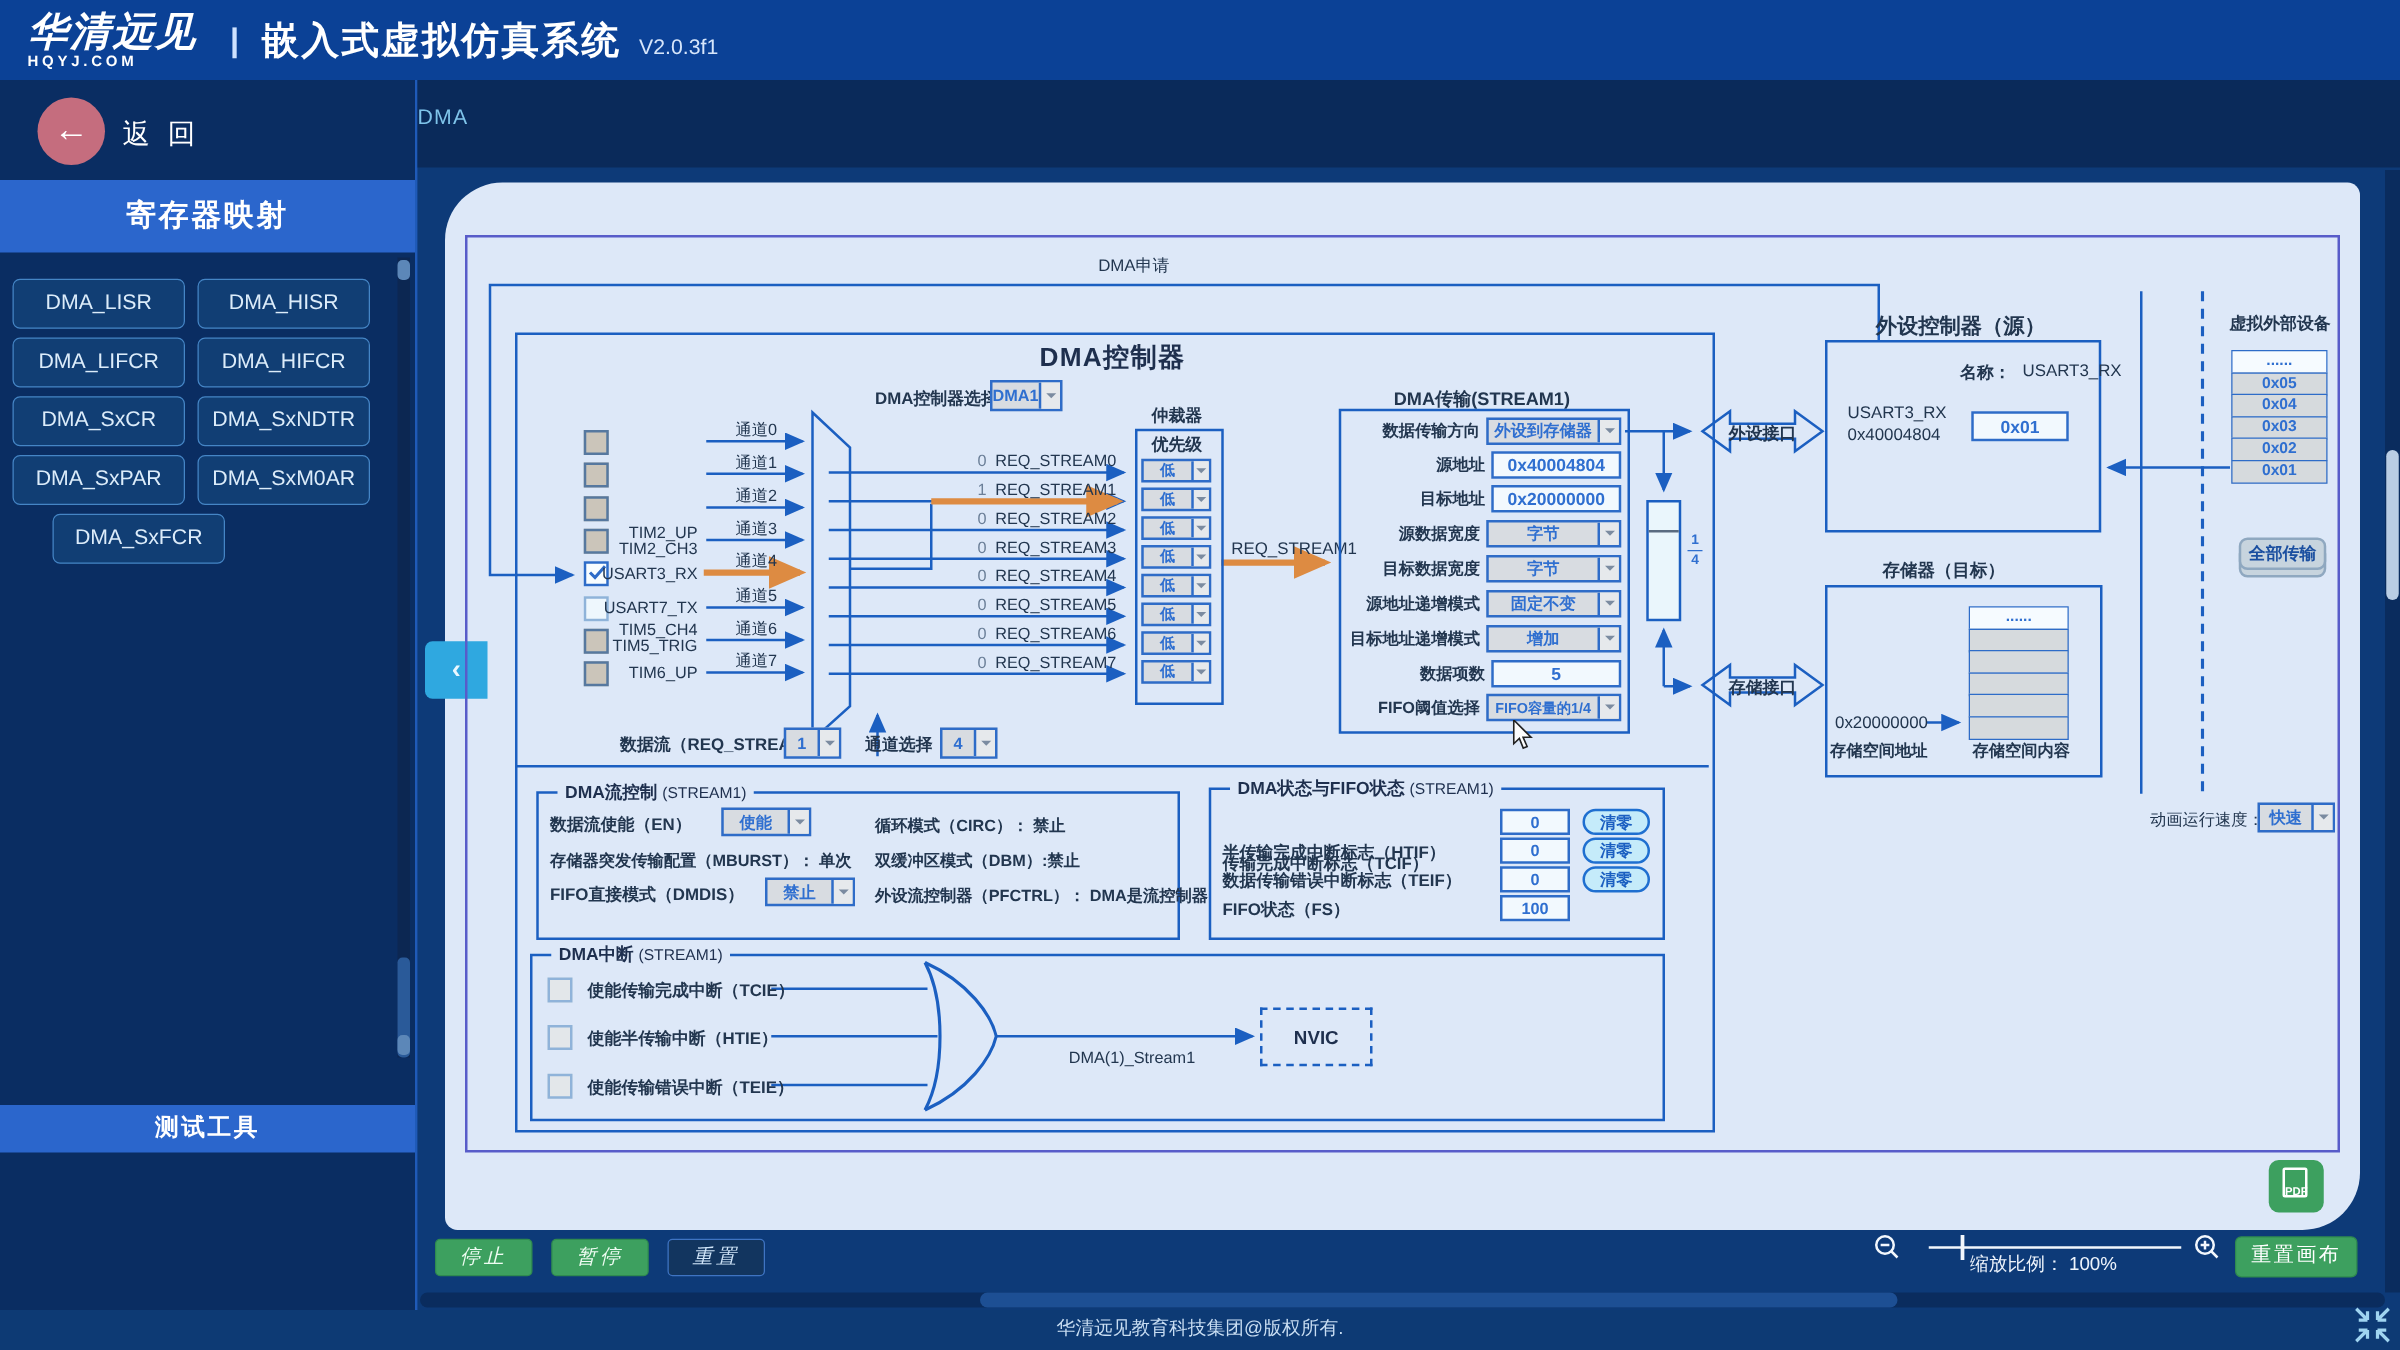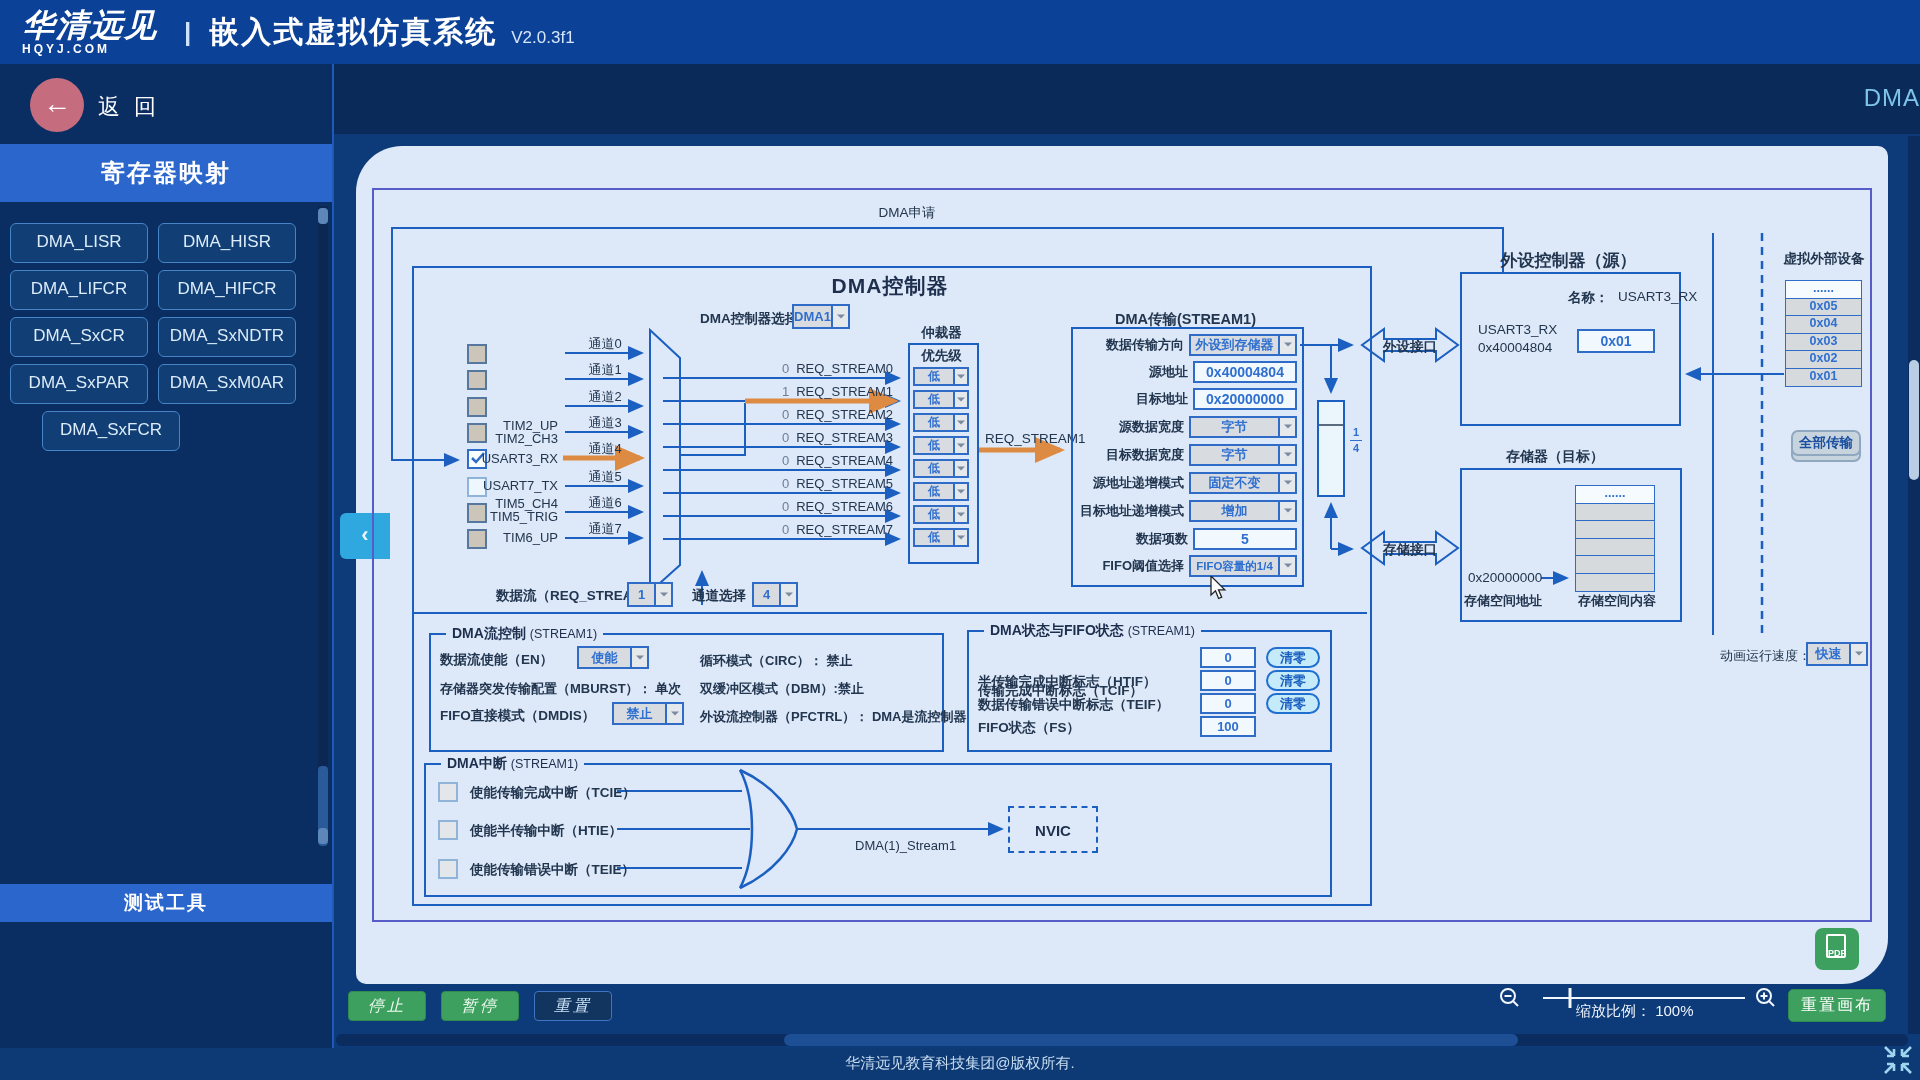--- a/index.html
+++ b/index.html
@@ -19,21 +19,21 @@
   .back-circle{position:absolute;left:30px;top:2px;width:54px;height:54px;border-radius:50%;background:#c56d7e;color:#fff;font-size:28px;text-align:center;line-height:52px;}
   .back-label{position:absolute;left:98px;top:16px;color:#fff;font-size:22px;letter-spacing:4px;}
   .sect-banner{position:absolute;left:0;width:332px;background:#2b66cc;color:#fff;text-align:center;font-weight:bold;}
   .regmap{top:80px;height:58px;font-size:24px;line-height:58px;letter-spacing:2px;}
   .tools{top:820px;height:38px;font-size:19px;line-height:38px;letter-spacing:2px;}
   .regbtn{position:absolute;width:136px;height:38px;background:#113e74;border:1.5px solid #4585c5;border-radius:6px;color:#dcecfa;font-size:17px;text-align:center;line-height:36px;}
   .side-scroll{position:absolute;left:318px;top:142px;width:10px;height:640px;background:#0c2752;}
   .side-thumb{position:absolute;left:0;width:10px;background:#2a5a99;border-radius:4px;}
   
   .titlebar{position:absolute;left:334px;top:64px;width:1586px;height:70px;background:#0a2a5a;}
-  .page-title{position:absolute;left:0;top:20px;width:1586px;text-align:right;color:#7fc4ea;font-size:24px;letter-spacing:1px;}
+  .page-title{position:absolute;left:0;top:20px;width:1586px;text-align:left;color:#7fc4ea;font-size:17px;letter-spacing:1px;}
   .canvas{position:absolute;left:356px;top:146px;width:1532px;height:838px;background:#dde8f8;border-radius:46px 10px 46px 10px;}
   .collapse-tab{position:absolute;left:340px;top:513px;width:50px;height:46px;background:#2fa8e0;border-radius:6px 0 0 6px;color:#eaf7ff;font-size:22px;font-weight:bold;text-align:center;line-height:44px;}
   .frame-purple{position:absolute;left:372px;top:188px;width:1496px;height:730px;border:2px solid #585cc9;}
   .box{position:absolute;border:2px solid #1b5fc1;}
   .dlabel{position:absolute;font-size:13.5px;color:#22364f;white-space:nowrap;}
   .dlabel.b{font-weight:bold;}
   .btitle{position:absolute;font-size:21px;font-weight:bold;color:#1e2f4e;text-align:center;letter-spacing:1px;}
   
   .dd{position:absolute;display:flex;background:#d8dce1;border:2px solid #2e6cc8;box-sizing:border-box;}
   .dd-v{flex:1;text-align:center;color:#2f6fd0;font-weight:bold;font-size:13px;align-self:center;white-space:nowrap;overflow:hidden;}

